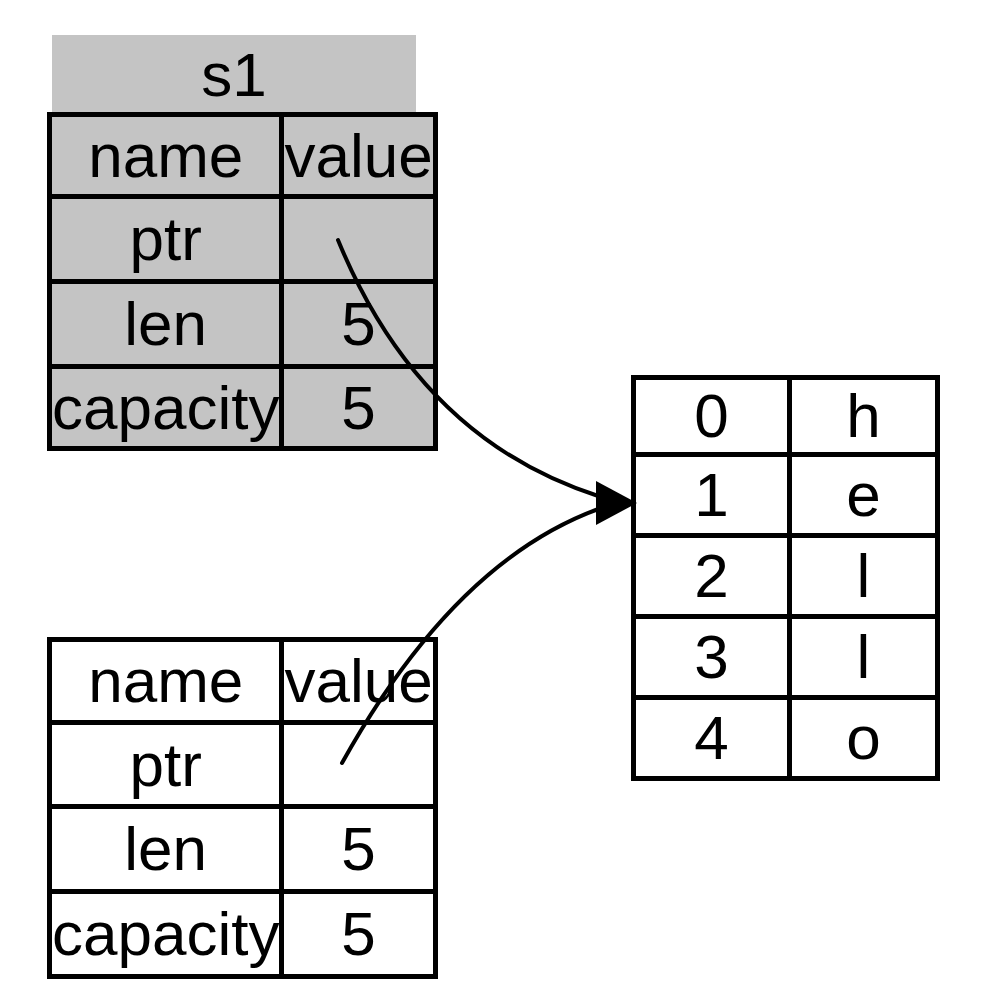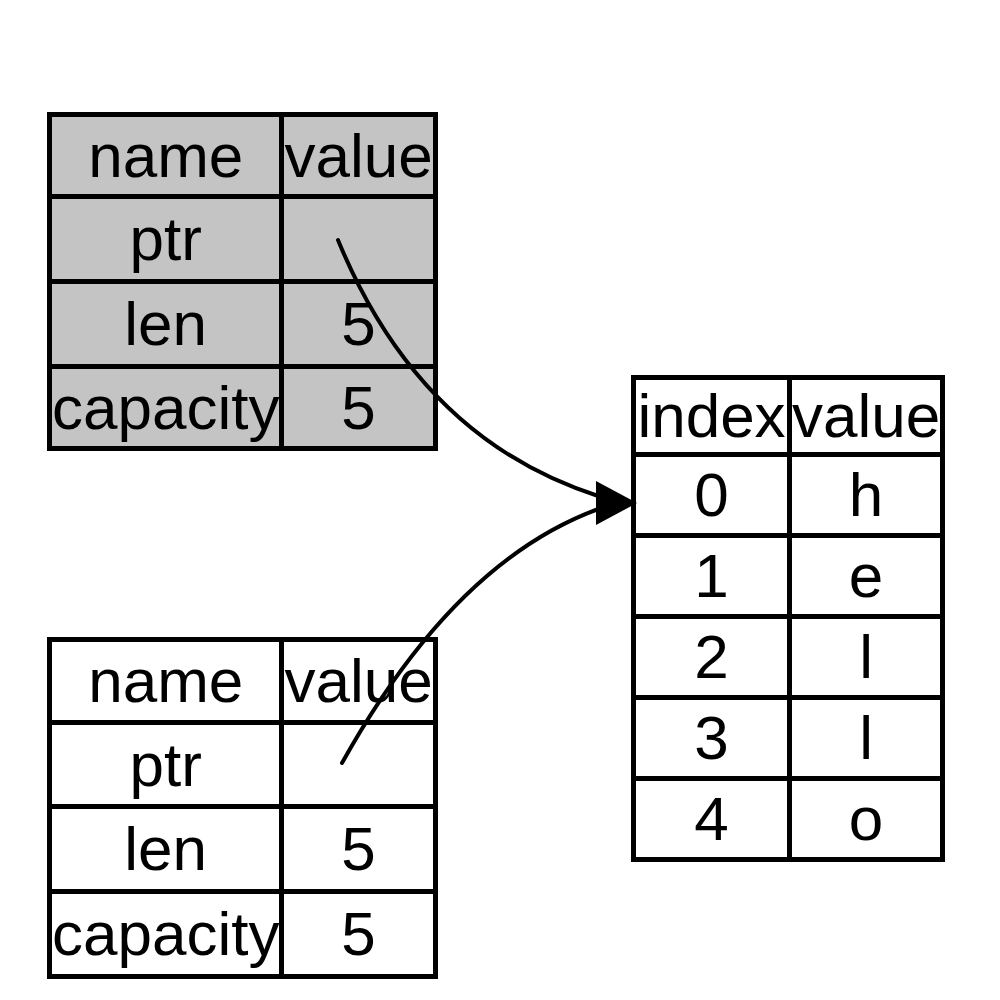--- a/index.html
+++ b/index.html
@@ -87,20 +87,23 @@
 <body>
 
 <div class="canvas">
 
   <svg class="arrows" viewBox="0 0 1000 1000" xmlns="http://www.w3.org/2000/svg">
     <path d="M 338 240 Q 420 440 601 497" fill="none" stroke="#000" stroke-width="4" stroke-linecap="round"></path>
     <path d="M 342 763 Q 455 560 601 508" fill="none" stroke="#000" stroke-width="4" stroke-linecap="round"></path>
     <polygon points="637,503 596,481 596,525" fill="#000"></polygon>
   </svg>
 
+  <div class="title-band">
+    <span>s1</span>
+  </div>
 
   <table id="s1-table" class="gray-table">
     <colgroup>
         <col style="width:217px">
         <col style="width:149px">
       </colgroup>
     <tbody>
         <tr>
       <td>name</td>
       <td>value</td>
@@ -145,24 +148,20 @@
     </tr>
   </tbody>
     </table>
 
   <table id="heap-table" class="white-table">
     <colgroup>
         <col style="width:156px">
         <col style="width:148px">
       </colgroup>
     <tbody>
-        <tr>
-      <td>index</td>
-      <td>value</td>
-    </tr>
     <tr>
       <td>0</td>
       <td>h</td>
     </tr>
     <tr>
       <td>1</td>
       <td>e</td>
     </tr>
     <tr>
       <td>2</td>

